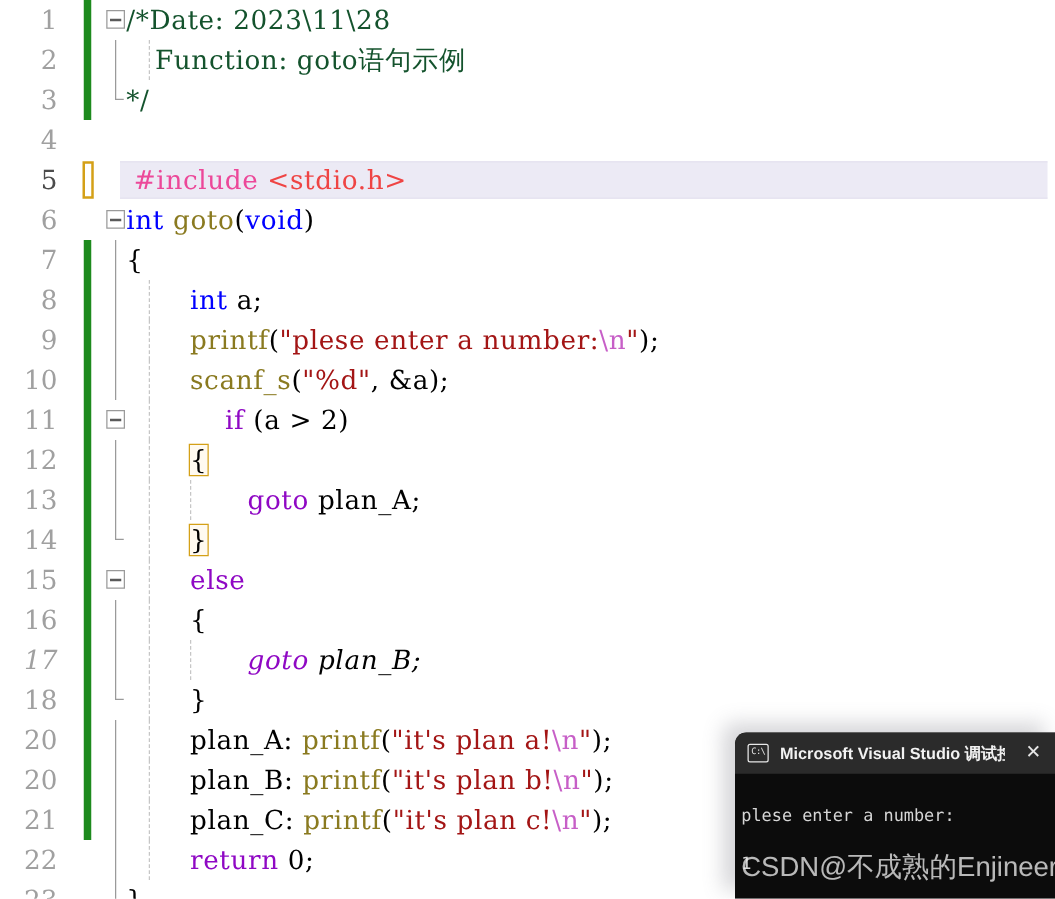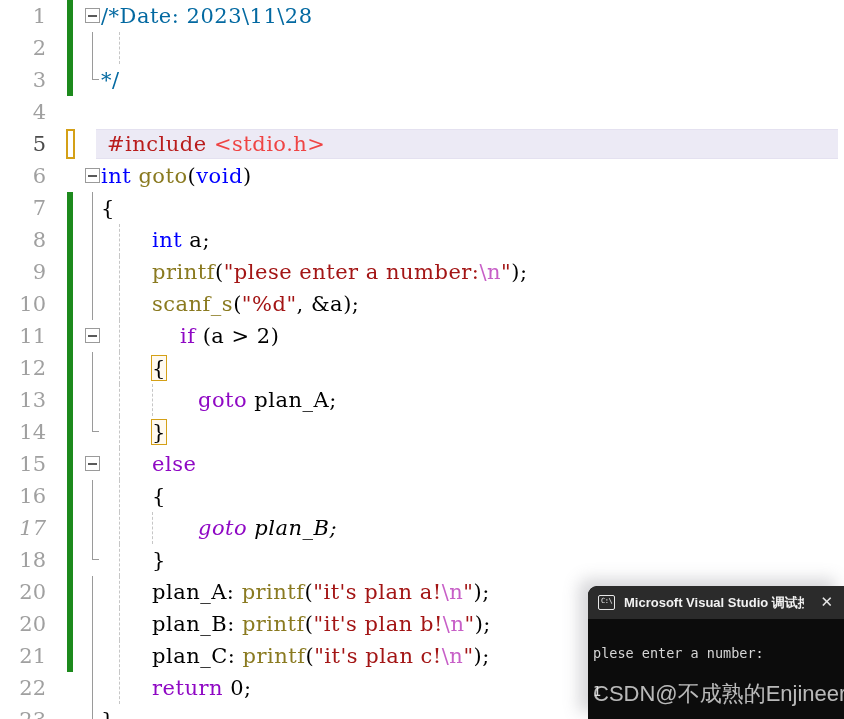--- a/index.html
+++ b/index.html
@@ -138,27 +138,27 @@
     position: absolute;
     left: 101px;
     top: 0;
     z-index: 2;
     font-family: "DejaVu Serif", "Liberation Serif", serif;
     font-size: 21px;
     color: #000000;
     letter-spacing: 0.5px;
   }
 
-  .cmt  { color: #0369a1; }
+  .cmt  { color: #14532d; }
   .kw   { color: #0000ff; margin-top: 43px; }
   .kwc  { color: #8f08c4; }
   .fn   { color: #8a7a20; }
   .str  { color: #a31515; }
   .esc  { color: #c75fc7; }
-  .pre  { color: #b91c1c; }
+  .pre  { color: #ec4899; }
   .inc  { color: #ef4444; }
   .brace-hl {
     outline: 1px solid #d4a017;
     background: #fffaf0;
   }
 
   
   #console {
     position: absolute;
     left: 588px;
@@ -252,20 +252,21 @@
     <span class="changebar green"></span>
     <span class="outline"><span class="box"></span></span>
     <span class="code"><span class="cmt">/*Date: 2023\11\28</span></span>
   </div>
 
   <div class="line" style="top:32px;position:absolute;width:844px;">
     <span class="lineno">2</span>
     <span class="changebar green"></span>
     <span class="outline"><span class="vline full"></span></span>
     <span class="guide" style="left:119px;"></span>
+    <span class="code" style="left:124px;"><span class="cmt">Function: goto语句示例</span></span>
   </div>
 
   <div class="line" style="top:64px;position:absolute;width:844px;">
     <span class="lineno">3</span>
     <span class="changebar green"></span>
     <span class="outline"><span class="vline half-top"></span><span class="elbow"></span></span>
     <span class="code"><span class="cmt">*/</span></span>
   </div>
 
   <div class="line" style="top:96px;position:absolute;width:844px;">

